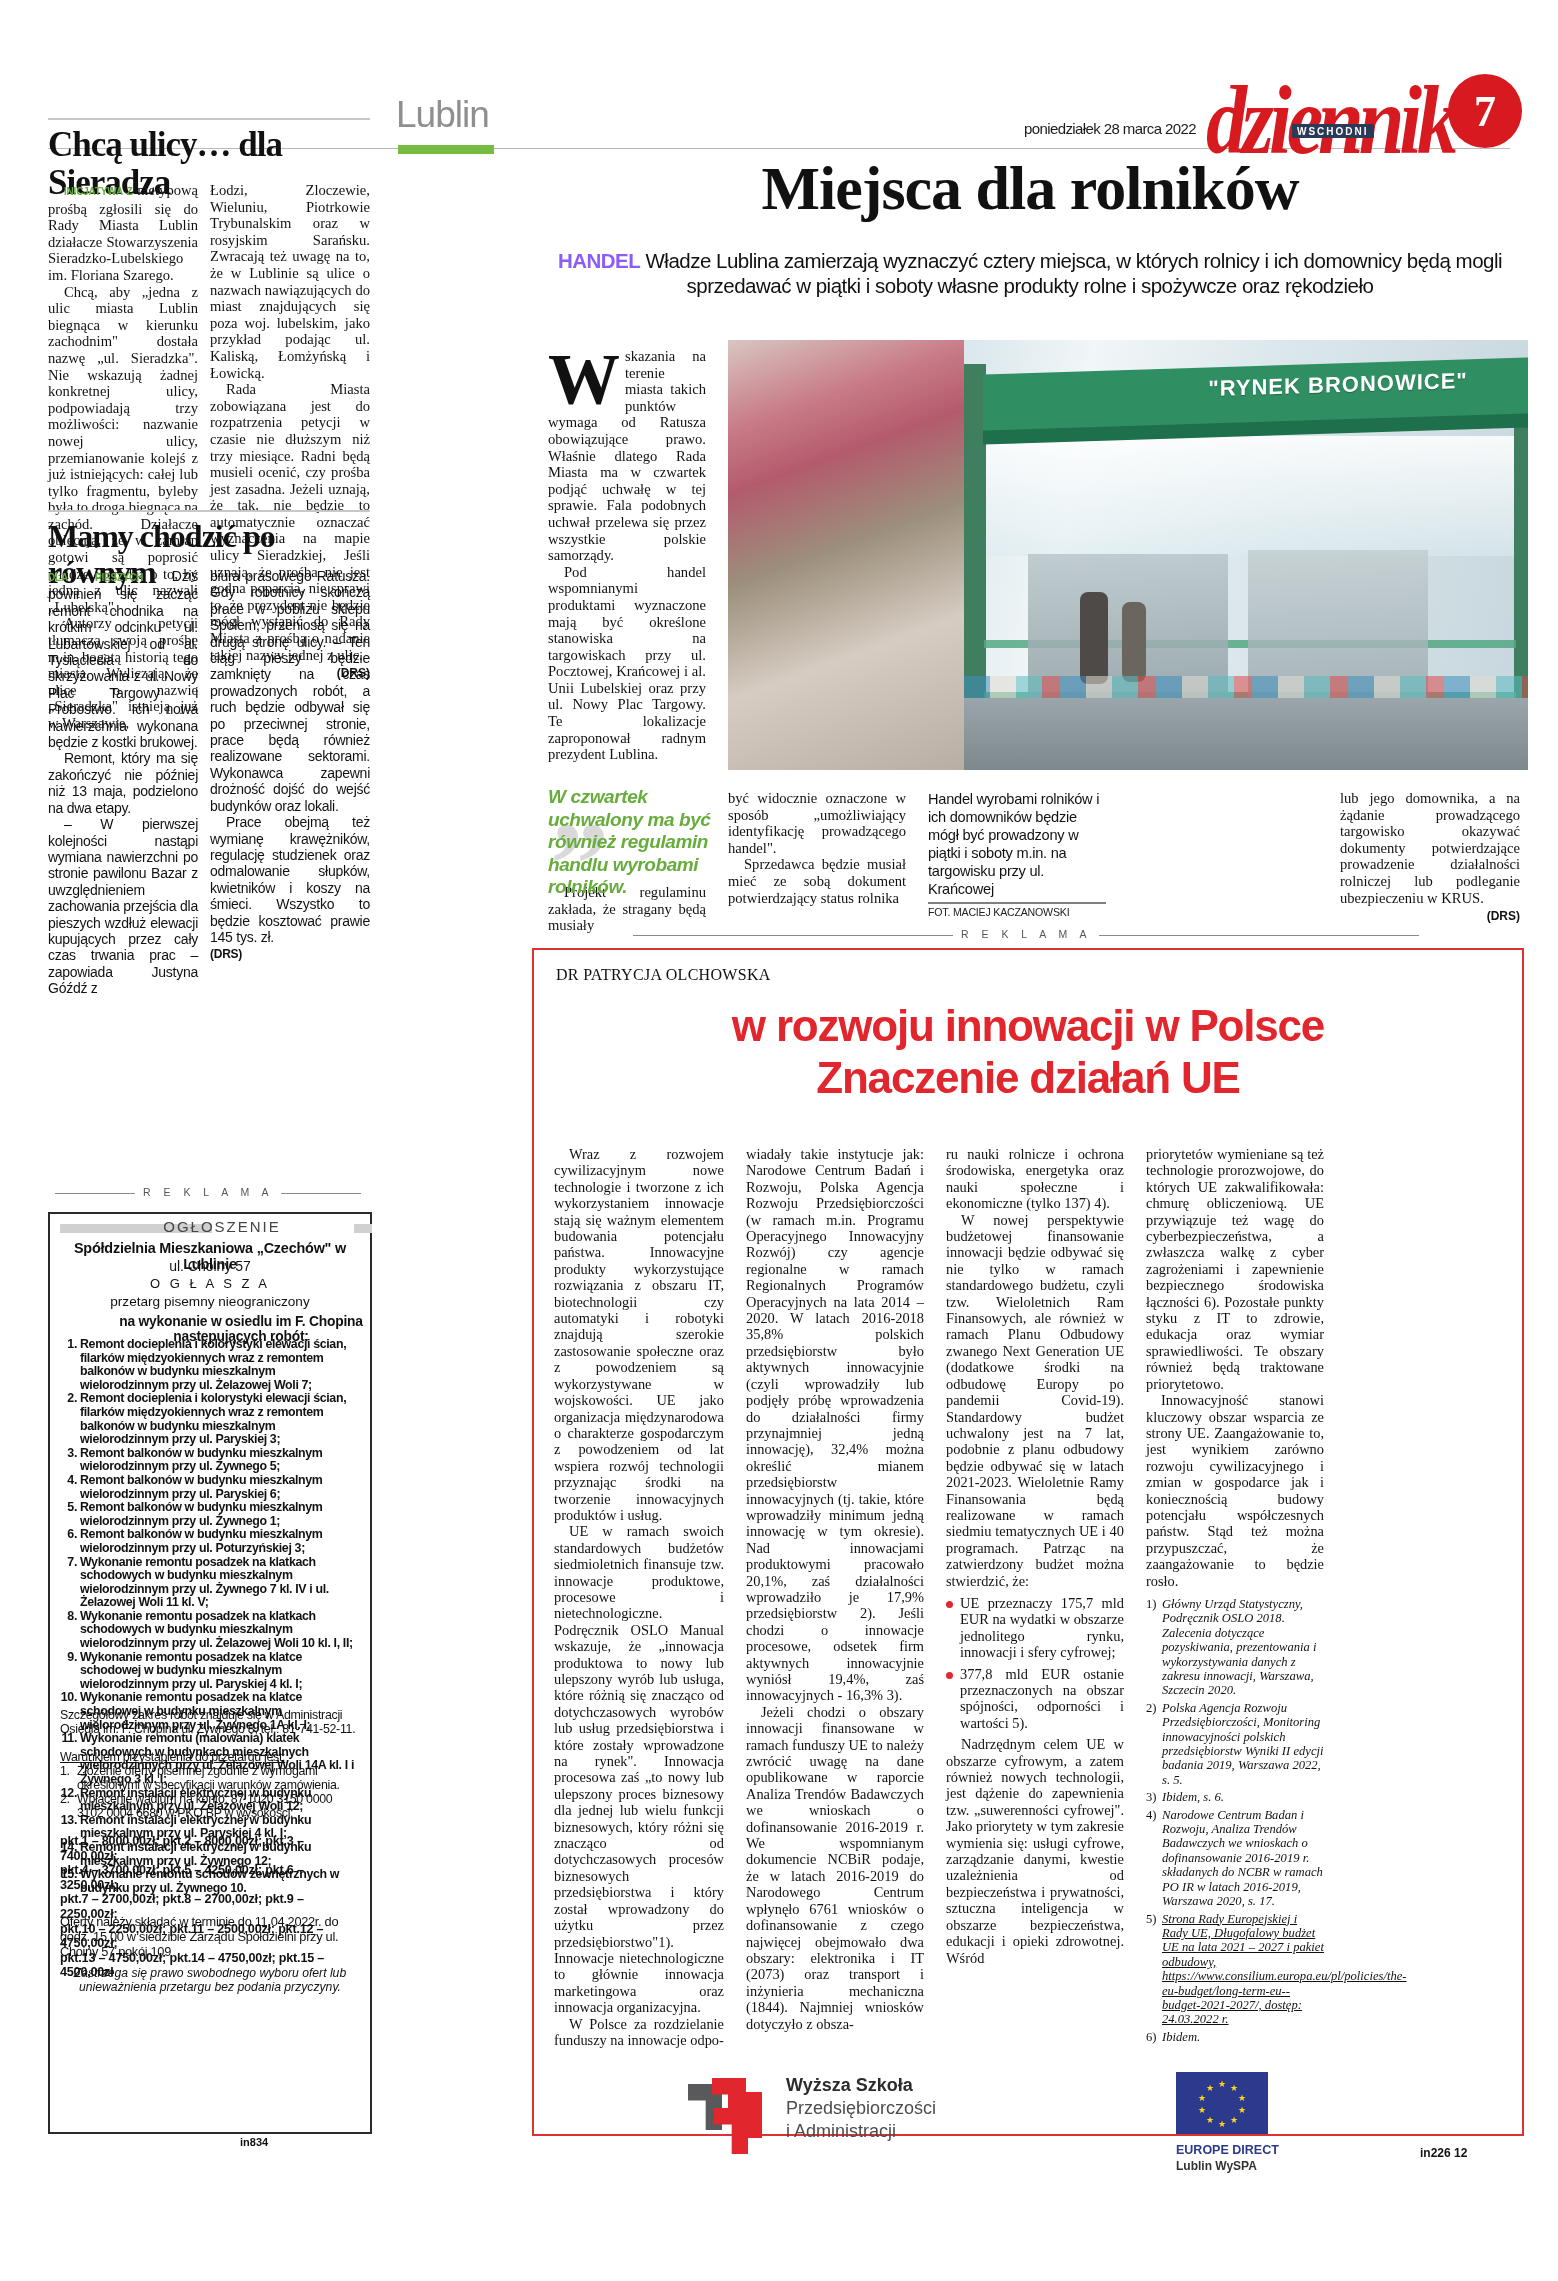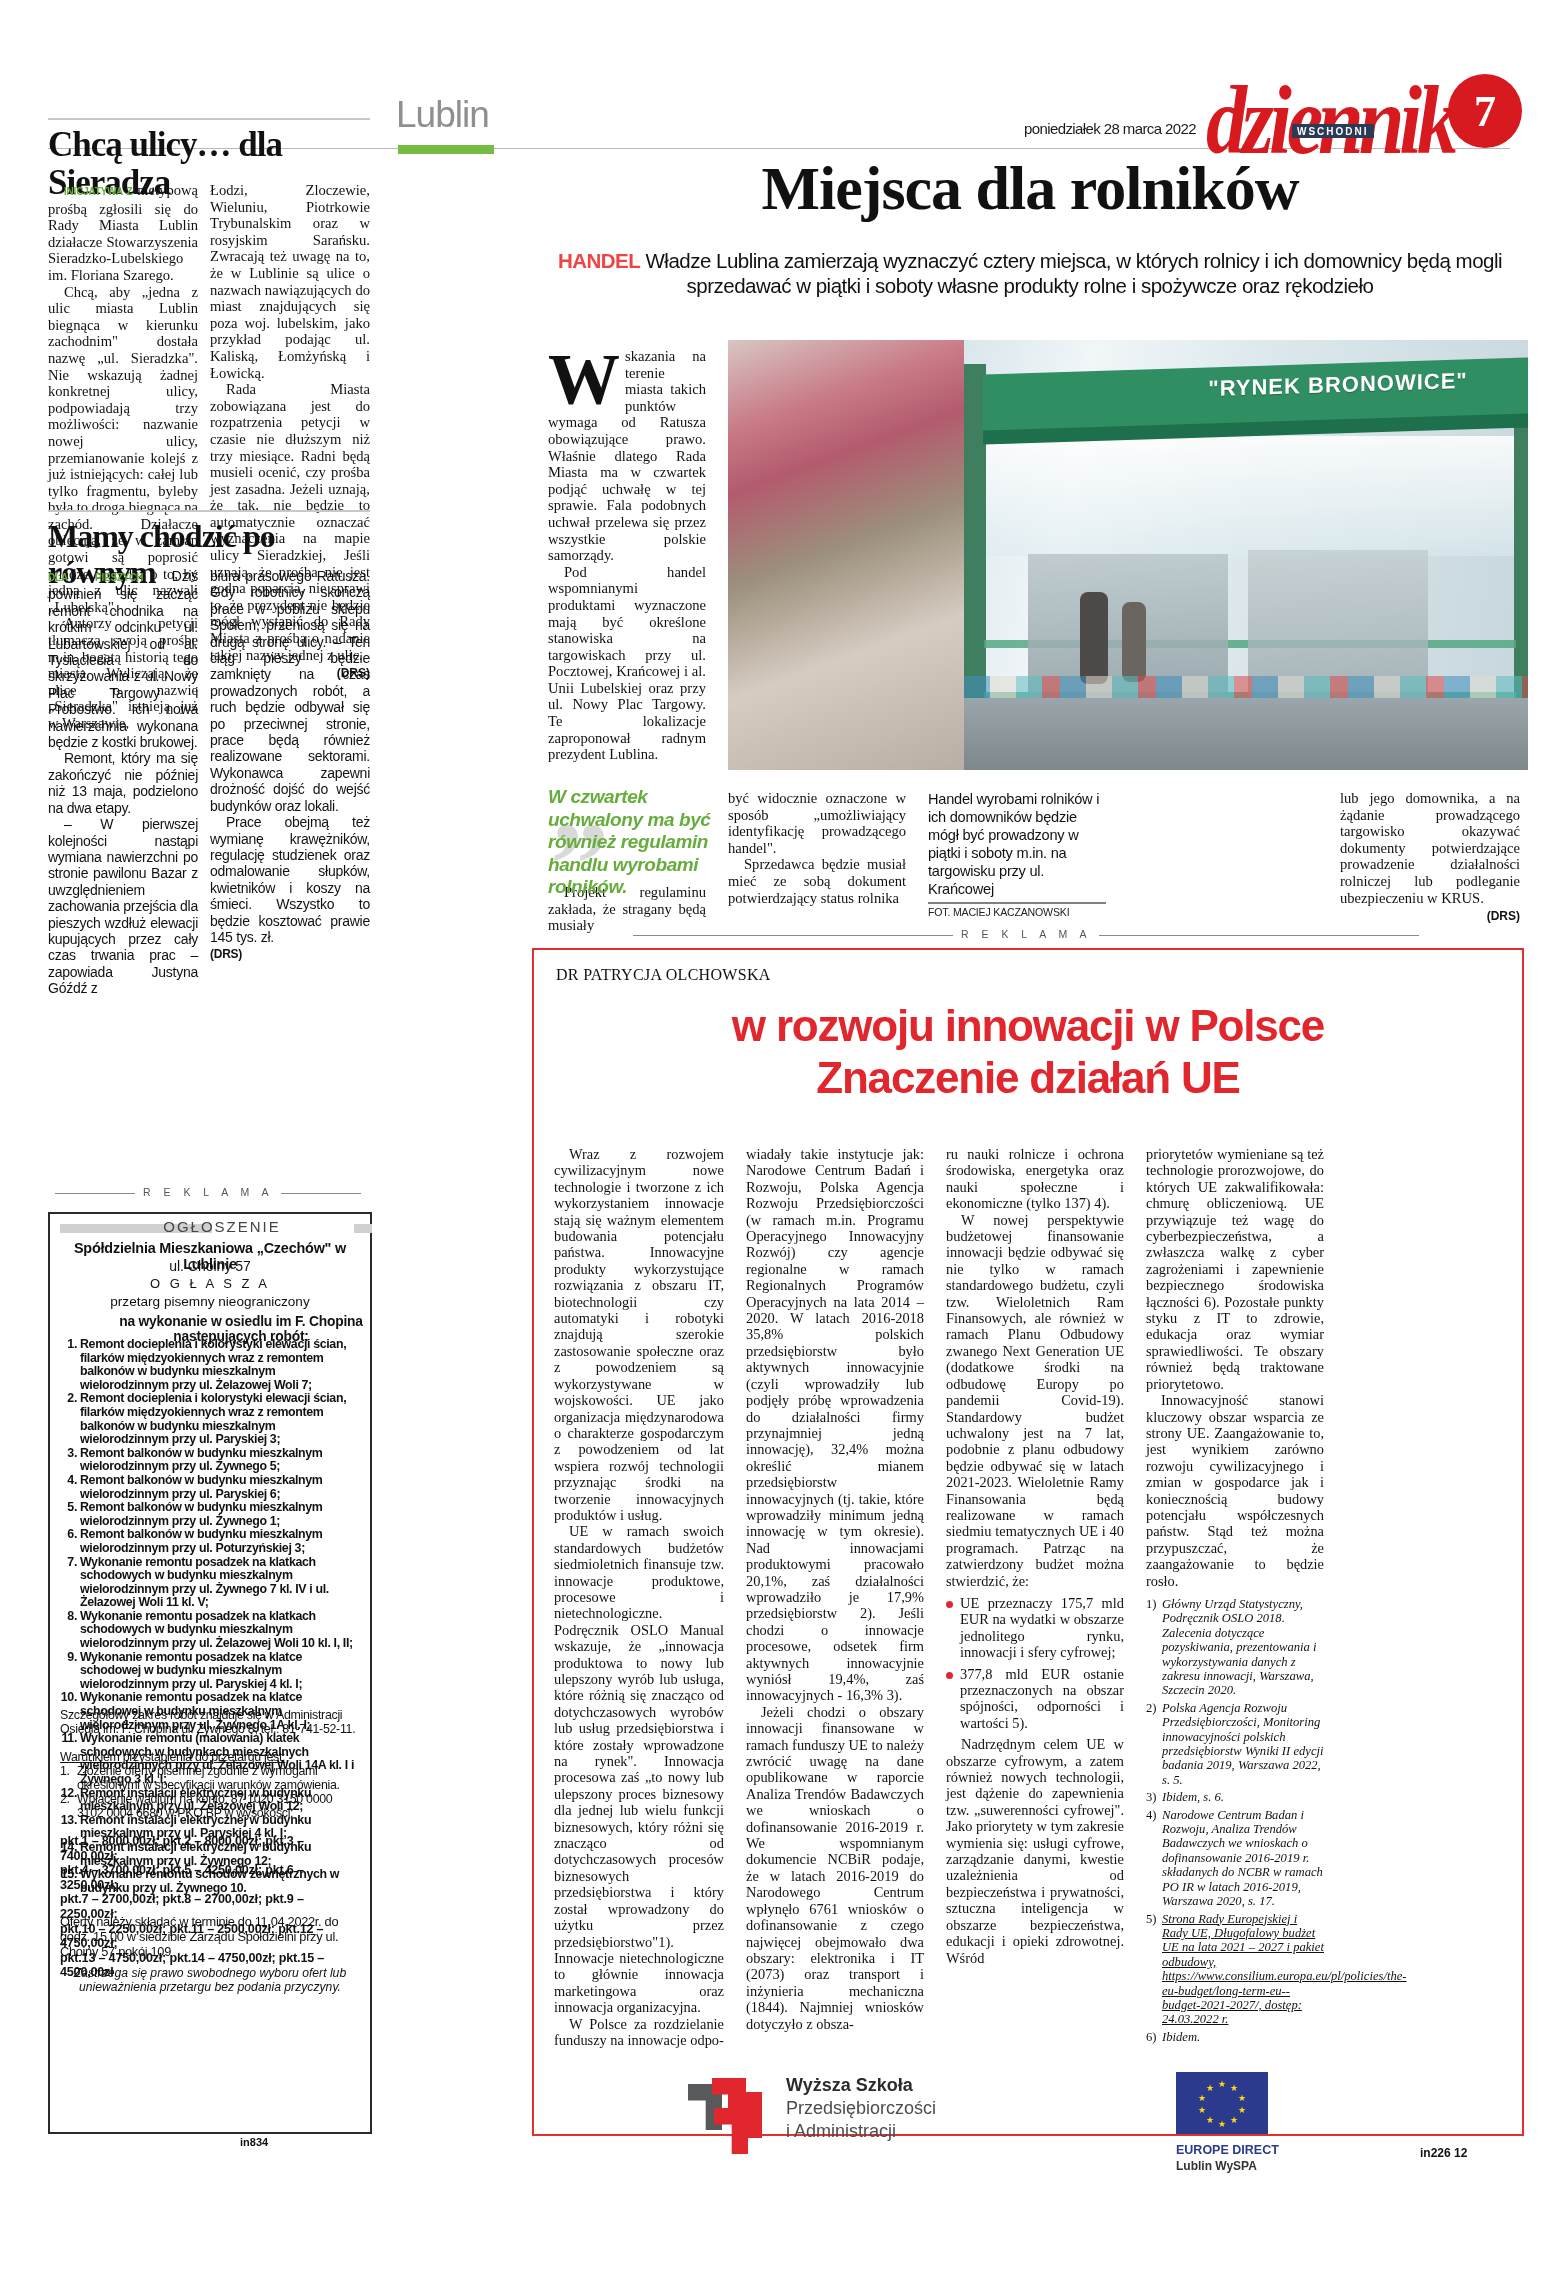--- a/index.html
+++ b/index.html
@@ -48,21 +48,21 @@
   .s2-rule{position:absolute;left:48px;top:510px;width:322px;height:2px;background:#c8c8c8;}
   .s2-title{position:absolute;left:48px;top:518px;width:340px;font-size:32px;line-height:36px;}
   .s2-c1{left:48px;top:568px;width:150px;}
   .s2-c2{left:210px;top:568px;width:160px;}
 
   
   .ms-title{position:absolute;left:540px;top:155px;width:980px;text-align:center;
     font-size:62px;line-height:66px;letter-spacing:-2px;}
   .ms-lead{position:absolute;left:540px;top:248px;width:980px;text-align:center;
     font-family:"Liberation Sans",sans-serif;font-size:20.5px;line-height:25px;letter-spacing:-0.5px;}
-  .ms-lead .tag{color:#ef4444;font-weight:bold;}
+  .ms-lead .tag{color:#8b5cf6;font-weight:bold;}
 
   .ms-c1{left:548px;top:348px;width:158px;}
   .dropcap{float:left;font-family:"Liberation Serif",serif;font-size:72px;line-height:58px;
     font-weight:bold;padding:2px 5px 0 0;}
 
   .photo{position:absolute;left:728px;top:340px;width:800px;height:430px;overflow:hidden;}
   .photo .sky{position:absolute;inset:0;background:linear-gradient(180deg,#cfd7dc 0%,#e6ebee 38%,#d6dde1 60%,#b7c0c5 100%);}
   .photo .tent{position:absolute;left:0;top:0;width:100%;height:100%;
      background:linear-gradient(100deg,#e7eef1 0%,#cfe0e6 20%,#f1f6f8 42%,#dbe7eb 64%,#c6d6dc 100%);}
   .photo .greenroof{position:absolute;left:255px;top:26px;width:545px;height:58px;background:#2f8f63;

